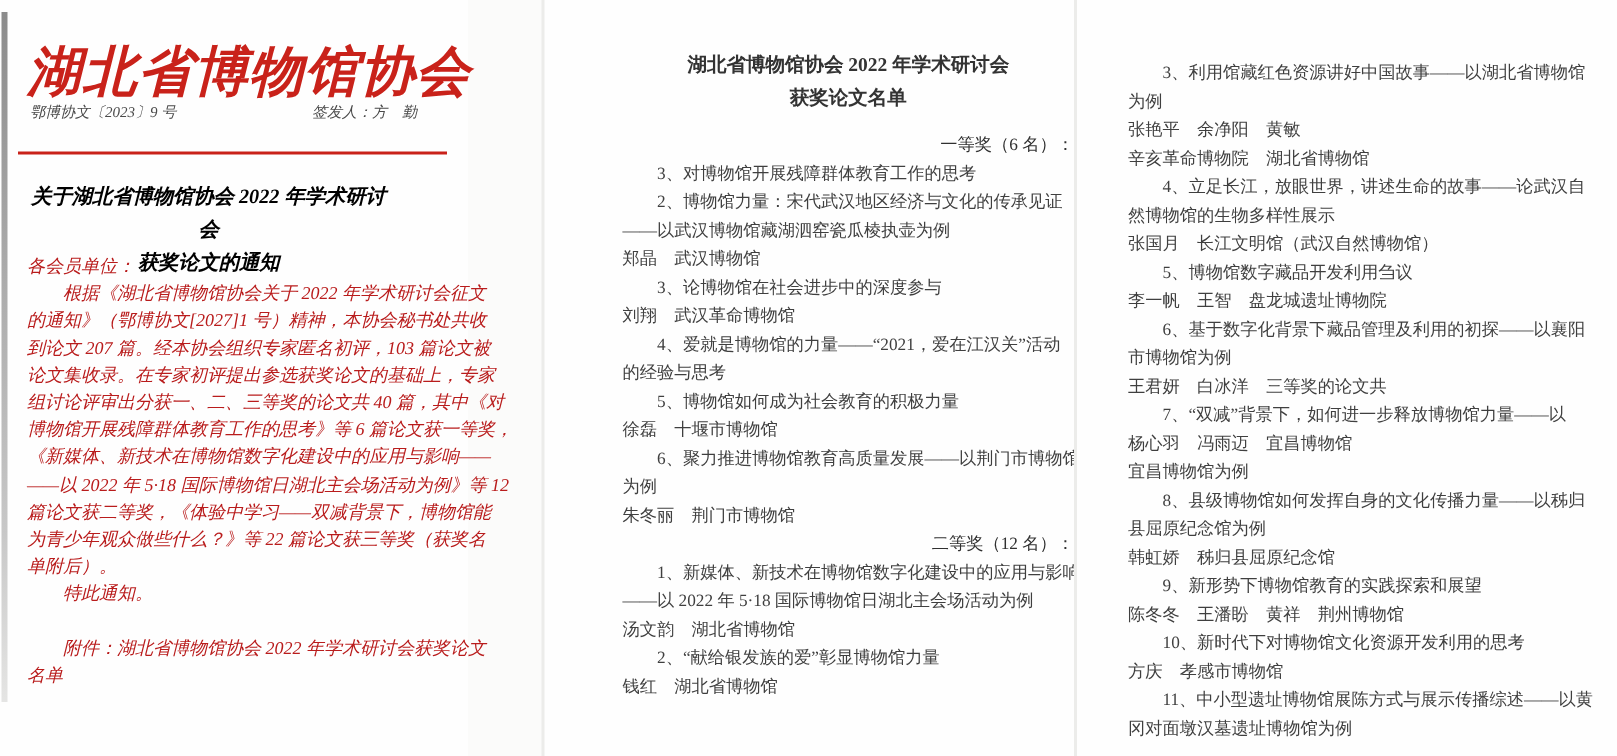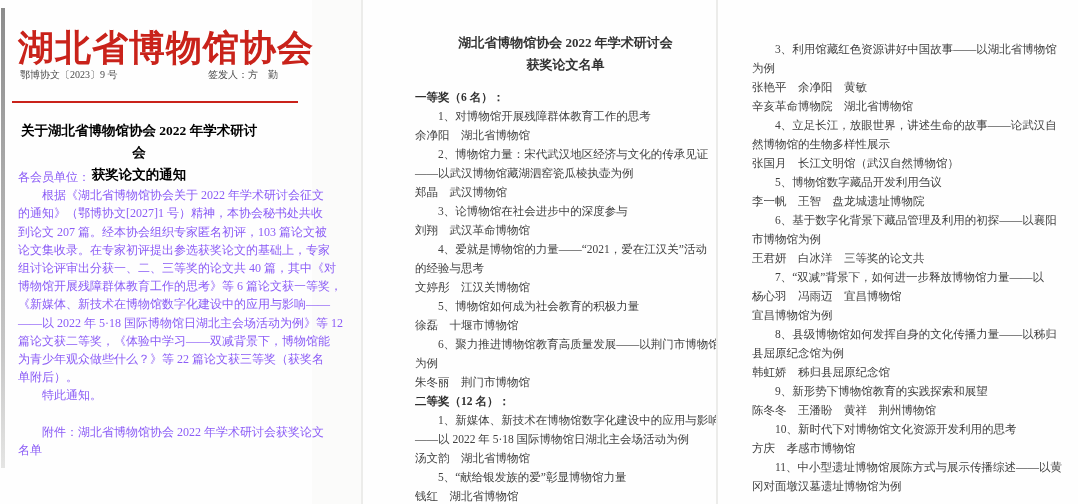--- a/index.html
+++ b/index.html
@@ -3,21 +3,21 @@
 <meta charset="utf-8">
 <style>
   html, body { margin:0; padding:0; }
   body {
     width:1078px; height:504px; position:relative; overflow:hidden;
     background:#fbfbfa;
     font-family:"Liberation Serif","DejaVu Serif",serif;
     color:#3b3b3b;
   }
   .sheet { position:absolute; top:0; height:504px; background:#fefefe; }
-  #page1 { left:0;   width:312px; }
+  #page1 { left:0;   width:312px;font-style:italic; }
   #page2 { left:362px; width:392px; }
   #page3 { left:718px; width:360px;padding-left:48px; }
   .page-divider { position:absolute; top:0; width:2px; height:504px; background:#ececea; }
   #divider1 { left:361px; }
   #divider2 { left:716px; }
   .scan-edge { position:absolute; left:1px; top:8px; width:4px; height:460px;
     background:linear-gradient(#2e2e2e,#6a6a6a 40%,#9a9a9a 75%,#d0d0ce); opacity:.55; }
 
   
   #org-title {
@@ -32,41 +32,41 @@
   #red-divider {
     position:absolute; top:101px; left:12px; right:14px; height:2px;
     background:var(--accent,#c9221a);
   }
   #notice-title {
     position:absolute; top:120px; left:18px; right:52px;
     text-align:center; font-weight:700; font-size:13.5px; line-height:22px; color:#000000;
   }
   #p1-lines {
     position:absolute; top:168px; left:18px; right:50px;
-    font-size:12px; line-height:18.2px; color:#8b5cf6;
+    font-size:12px; line-height:18.2px; color:#b91c1c;
   }
 
   
   #p2-title {
     position:absolute; top:32px; left:53px; right:38px;
     text-align:center; font-weight:700; font-size:13px; line-height:22px; color:#333;
   }
   #p2-lines {
     position:absolute; top:88px; left:53px; right:38px;
     font-size:11.5px; line-height:19px; color:#3f3f3f;
   }
   #p3-lines {
     position:absolute; top:40px; left:34px; right:36px;
     font-size:11.5px; line-height:19px; color:#3f3f3f;
   }
 
   .ln { white-space:nowrap; }
   .ln.indent { text-indent:2em; }
   .ln.author { padding-right:8px; }
-  .ln.head   { font-weight:700; color:#303030; }
+  .ln.head   { font-weight:400; color:#303030;text-align:right; }
   .ln.blank  { visibility:hidden; }
 </style>
 </head>
 <body>
 
 <div class="sheet" id="page1">
   <div class="scan-edge"></div>
   <div id="org-title">湖北省博物馆协会</div>
   <div id="doc-number-row">
     <span>鄂博协文〔2023〕9 号</span>
@@ -97,40 +97,38 @@
     </div>
 </div>
 
 <div class="sheet" id="page2">
   <div id="p2-title">
     <div>湖北省博物馆协会 2022 年学术研讨会</div>
     <div>获奖论文名单</div>
   </div>
   <div id="p2-lines">
       <div class="ln head">一等奖（6 名）：</div>
-      <div class="ln indent">1、对博物馆开展残障群体教育工作的思考</div>
-      <div class="ln author">余净阳　湖北省博物馆</div>
+      <div class="ln indent">3、对博物馆开展残障群体教育工作的思考</div>
       <div class="ln indent">2、博物馆力量：宋代武汉地区经济与文化的传承见证</div>
       <div class="ln plain">——以武汉博物馆藏湖泗窑瓷瓜棱执壶为例</div>
       <div class="ln author">郑晶　武汉博物馆</div>
       <div class="ln indent">3、论博物馆在社会进步中的深度参与</div>
       <div class="ln author">刘翔　武汉革命博物馆</div>
       <div class="ln indent">4、爱就是博物馆的力量——“2021，爱在江汉关”活动</div>
       <div class="ln plain">的经验与思考</div>
-      <div class="ln author">文婷彤　江汉关博物馆</div>
       <div class="ln indent">5、博物馆如何成为社会教育的积极力量</div>
       <div class="ln author">徐磊　十堰市博物馆</div>
       <div class="ln indent">6、聚力推进博物馆教育高质量发展——以荆门市博物馆</div>
       <div class="ln plain">为例</div>
       <div class="ln author">朱冬丽　荆门市博物馆</div>
       <div class="ln head">二等奖（12 名）：</div>
       <div class="ln indent">1、新媒体、新技术在博物馆数字化建设中的应用与影响-</div>
       <div class="ln plain">——以 2022 年 5·18 国际博物馆日湖北主会场活动为例</div>
       <div class="ln author">汤文韵　湖北省博物馆</div>
-      <div class="ln indent">5、“献给银发族的爱”彰显博物馆力量</div>
+      <div class="ln indent">2、“献给银发族的爱”彰显博物馆力量</div>
       <div class="ln author">钱红　湖北省博物馆</div>
     </div>
 </div>
 
 <div class="sheet" id="page3">
   <div id="p3-lines">
       <div class="ln indent">3、利用馆藏红色资源讲好中国故事——以湖北省博物馆</div>
       <div class="ln plain">为例</div>
       <div class="ln author">张艳平　余净阳　黄敏</div>
       <div class="ln author">辛亥革命博物院　湖北省博物馆</div>

